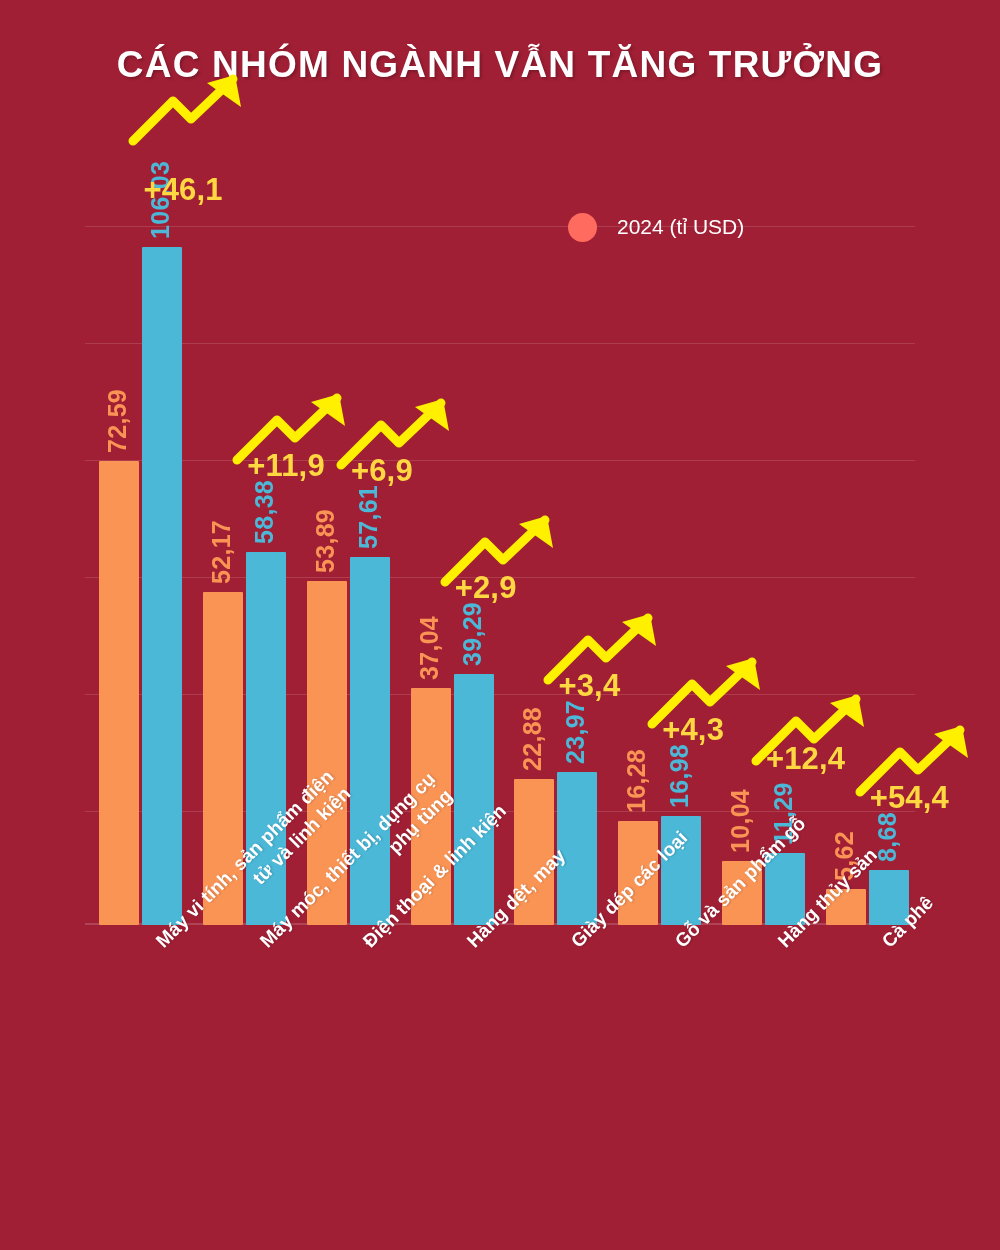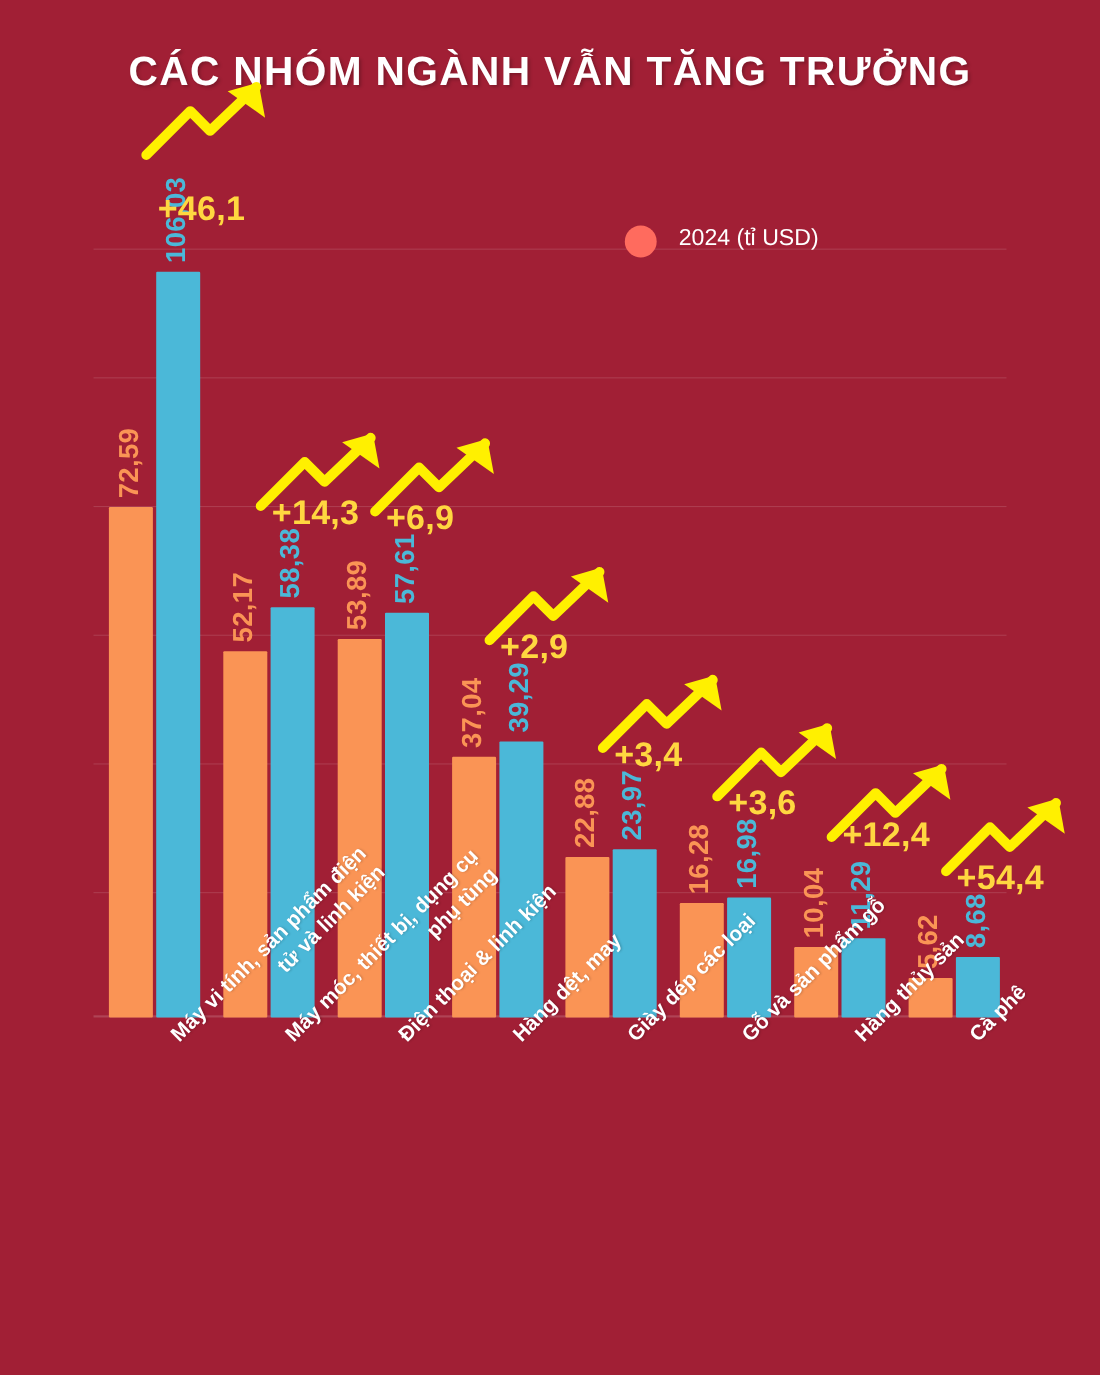--- a/index.html
+++ b/index.html
@@ -95,21 +95,21 @@
 
   
   #legend {
     position: absolute;
     left: 568px;
     top: 205px;
     width: 330px;
   }
   .legend-row {
     display: flex;
-    align-items: flex-start;
+    align-items: center;
     height: 44px;
   }
   .legend-dot {
     width: 29px;
     height: 29px;
     border-radius: 50%;
     flex: 0 0 auto;
   }
   .legend-text {
     margin-left: 20px;
@@ -209,21 +209,21 @@
           <path d="M4 70 L44 30 L62 48 L104 8" fill="none" stroke="#FFF000" stroke-width="9" stroke-linecap="round" stroke-linejoin="round"></path>
           <path d="M106 4 L112 36 L78 12 Z" fill="#FFF000"></path>
         </svg>
         <div class="growth-text" style="left: 14px; top: 58px; margin-top: 43px;">+46,1</div>
       </div>
       <div class="growth" style="left: 148.125px; top: 199.876px;">
         <svg width="118" height="74" viewBox="0 0 118 74">
           <path d="M4 70 L44 30 L62 48 L104 8" fill="none" stroke="#FFF000" stroke-width="9" stroke-linecap="round" stroke-linejoin="round"></path>
           <path d="M106 4 L112 36 L78 12 Z" fill="#FFF000"></path>
         </svg>
-        <div class="growth-text" style="left: 14px; top: 58px;">+14,3</div>
+        <div class="growth-text" style="left: 14px; top: 58px;">+11,9</div>
       </div>
       <div class="growth" style="left: 251.875px; top: 204.797px;">
         <svg width="118" height="74" viewBox="0 0 118 74">
           <path d="M4 70 L44 30 L62 48 L104 8" fill="none" stroke="#FFF000" stroke-width="9" stroke-linecap="round" stroke-linejoin="round"></path>
           <path d="M106 4 L112 36 L78 12 Z" fill="#FFF000"></path>
         </svg>
         <div class="growth-text" style="left: 14px; top: 58px;">+6,9</div>
       </div>
       <div class="growth" style="left: 355.625px; top: 321.886px;">
         <svg width="118" height="74" viewBox="0 0 118 74">
@@ -237,21 +237,21 @@
           <path d="M4 70 L44 30 L62 48 L104 8" fill="none" stroke="#FFF000" stroke-width="9" stroke-linecap="round" stroke-linejoin="round"></path>
           <path d="M106 4 L112 36 L78 12 Z" fill="#FFF000"></path>
         </svg>
         <div class="growth-text" style="left: 14px; top: 58px;">+3,4</div>
       </div>
       <div class="growth" style="left: 563.125px; top: 464.476px;">
         <svg width="118" height="74" viewBox="0 0 118 74">
           <path d="M4 70 L44 30 L62 48 L104 8" fill="none" stroke="#FFF000" stroke-width="9" stroke-linecap="round" stroke-linejoin="round"></path>
           <path d="M106 4 L112 36 L78 12 Z" fill="#FFF000"></path>
         </svg>
-        <div class="growth-text" style="left: 14px; top: 58px;">+3,6</div>
+        <div class="growth-text" style="left: 14px; top: 58px;">+4,3</div>
       </div>
       <div class="growth" style="left: 666.875px; top: 500.842px;">
         <svg width="118" height="74" viewBox="0 0 118 74">
           <path d="M4 70 L44 30 L62 48 L104 8" fill="none" stroke="#FFF000" stroke-width="9" stroke-linecap="round" stroke-linejoin="round"></path>
           <path d="M106 4 L112 36 L78 12 Z" fill="#FFF000"></path>
         </svg>
         <div class="growth-text" style="left: 14px; top: 50px;">+12,4</div>
       </div>
       <div class="growth" style="left: 770.625px; top: 531.523px;">
         <svg width="118" height="74" viewBox="0 0 118 74">

